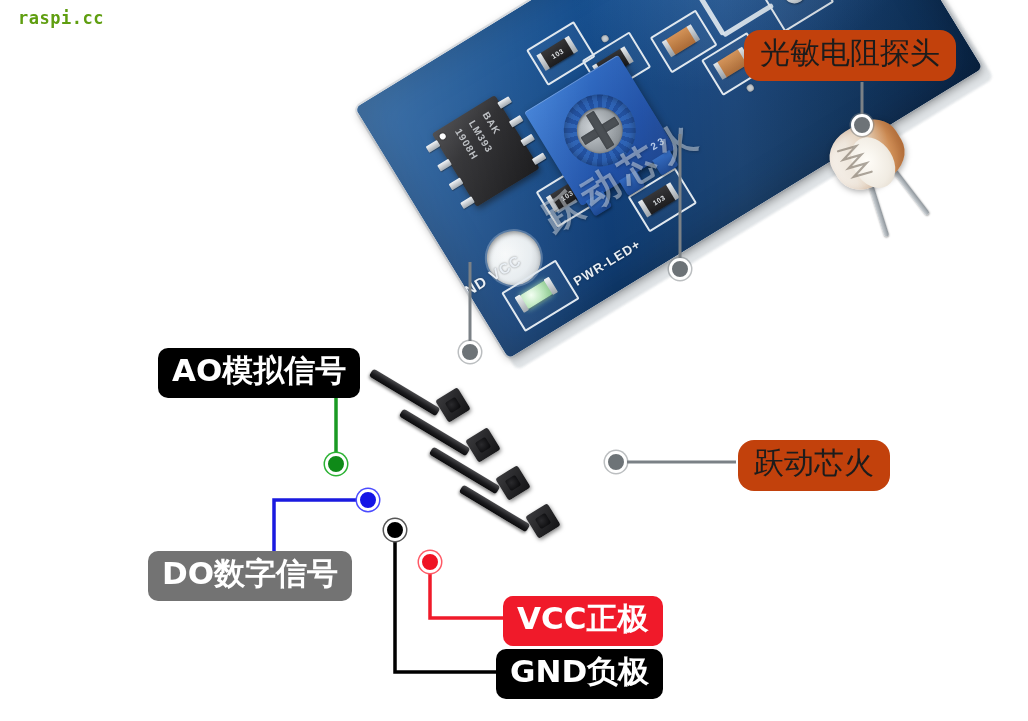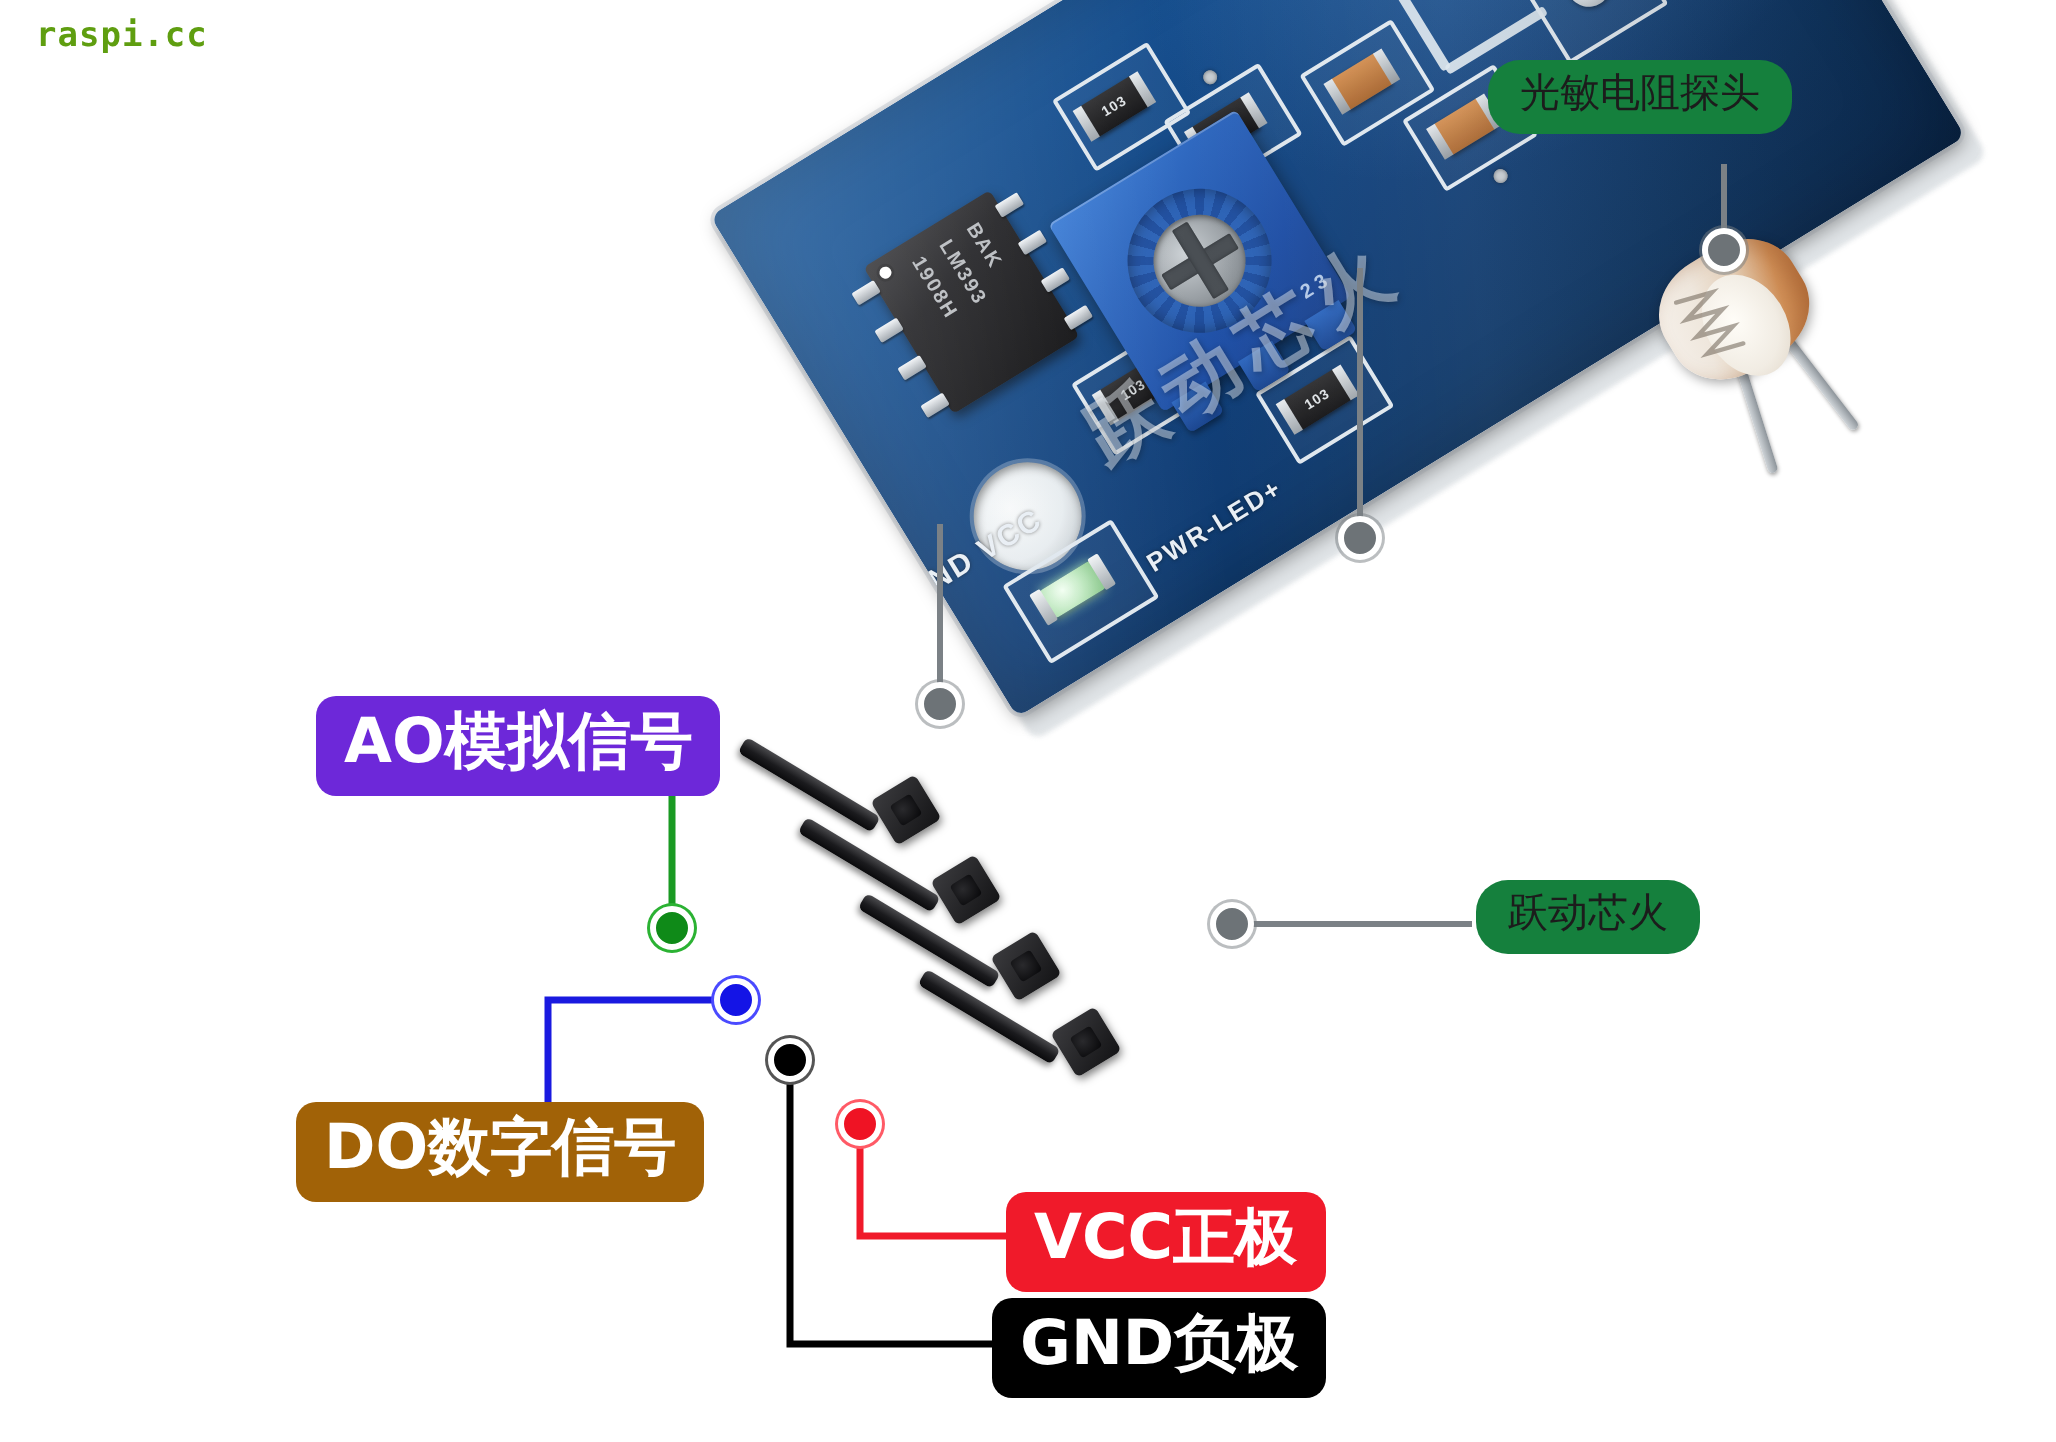--- a/index.html
+++ b/index.html
@@ -132,22 +132,22 @@
   .wm-board{position:absolute;font-size:38px;font-weight:700;color:rgba(240,246,252,.45);
       letter-spacing:6px;text-shadow:0 1px 3px rgba(0,0,0,.3);
       font-family:"DejaVu Sans","Liberation Sans",sans-serif;white-space:nowrap;}
 
   
   .svg-lines{position:absolute;left:0;top:0;width:1028px;height:721px;pointer-events:none;}
 
   .tag{position:absolute;display:inline-flex;align-items:center;justify-content:center;
        white-space:nowrap;box-sizing:border-box;
        font-family:"DejaVu Sans","Liberation Sans",sans-serif;}
-  .tag.gray{background:#15803d;color:#1c1c1c;border-radius:16px;
-       font-size:20px;font-weight:400;padding:3px 16px 7px 16px;}
+  .tag.gray{background:#c2410c;color:#1c1c1c;border-radius:16px;
+       font-size:30px;font-weight:400;padding:3px 16px 7px 16px;}
   .tag.solid{color:#ffffff;border-radius:10px;font-size:31px;font-weight:700;padding:2px 14px 6px 14px;}
 
   .dot{position:absolute;border-radius:50%;box-sizing:border-box;
        border:3px solid #ffffff;box-shadow:0 0 0 1.5px rgba(0,0,0,.15);}
   .dot.gray{background:#6d7377;border-color:#ffffff;box-shadow:0 0 0 1.5px rgba(120,125,130,.5);}
 </style>
 </head>
 <body>
 
 <div id="stage">
@@ -287,21 +287,21 @@
   <div class="dot" style="left:357px;top:489px;width:22px;height:22px;background:#1414e6;box-shadow:0 0 0 1.5px #4a4aff;"></div>
   <div class="dot" style="left:384px;top:519px;width:22px;height:22px;background:#000000;box-shadow:0 0 0 1.5px #555;"></div>
   <div class="dot" style="left:419px;top:551px;width:22px;height:22px;background:#ef1324;box-shadow:0 0 0 1.5px #ff5a66;"></div>
 
   <div class="tag gray" style="left:744px;top:30px;">光敏电阻探头</div>
 
 
 
   <div class="tag gray" style="left:738px;top:440px;">跃动芯火</div>
 
-  <div class="tag solid" style="left:158px;top:348px;background:#6d28d9;">AO模拟信号</div>
-
-  <div class="tag solid" style="left:148px;top:551px;background:#a16207;">DO数字信号</div>
+  <div class="tag solid" style="left:158px;top:348px;background:#000000;">AO模拟信号</div>
+
+  <div class="tag solid" style="left:148px;top:551px;background:#737373;">DO数字信号</div>
 
   <div class="tag solid" style="left:503px;top:596px;background:#f01a2a;">VCC正极</div>
 
   <div class="tag solid" style="left:496px;top:649px;background:#000000;">GND负极</div>
 
 </div>
 
 </body></html>

